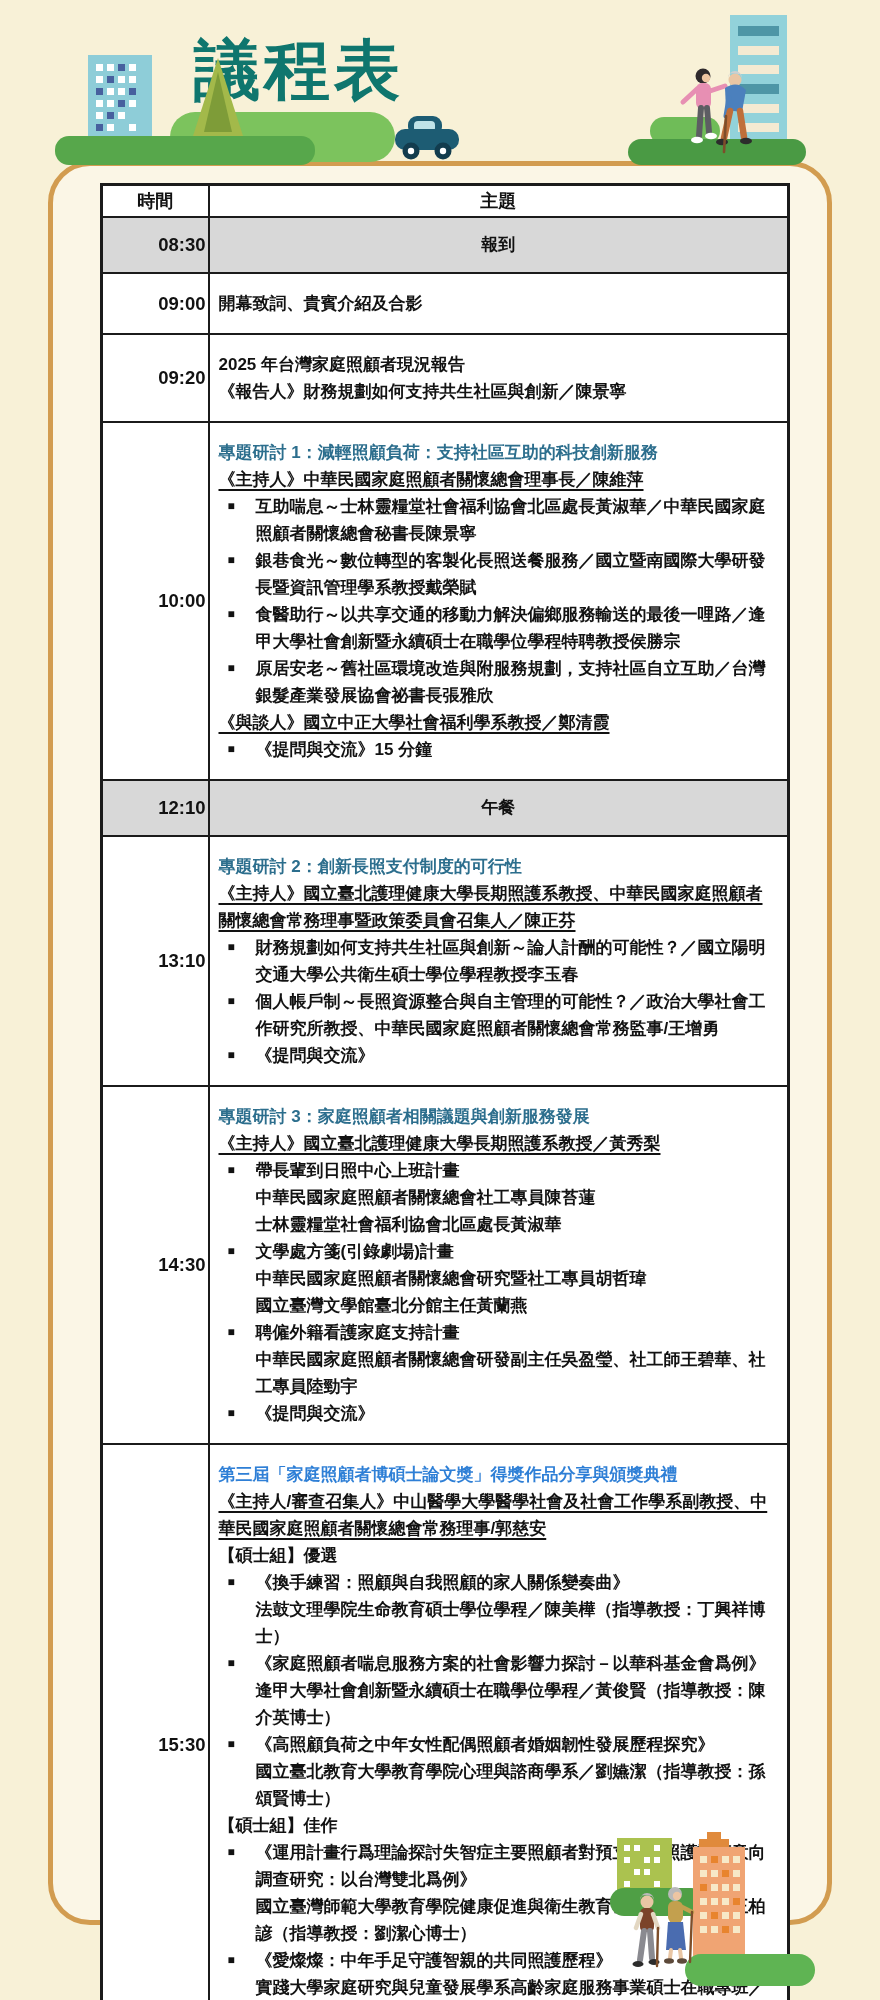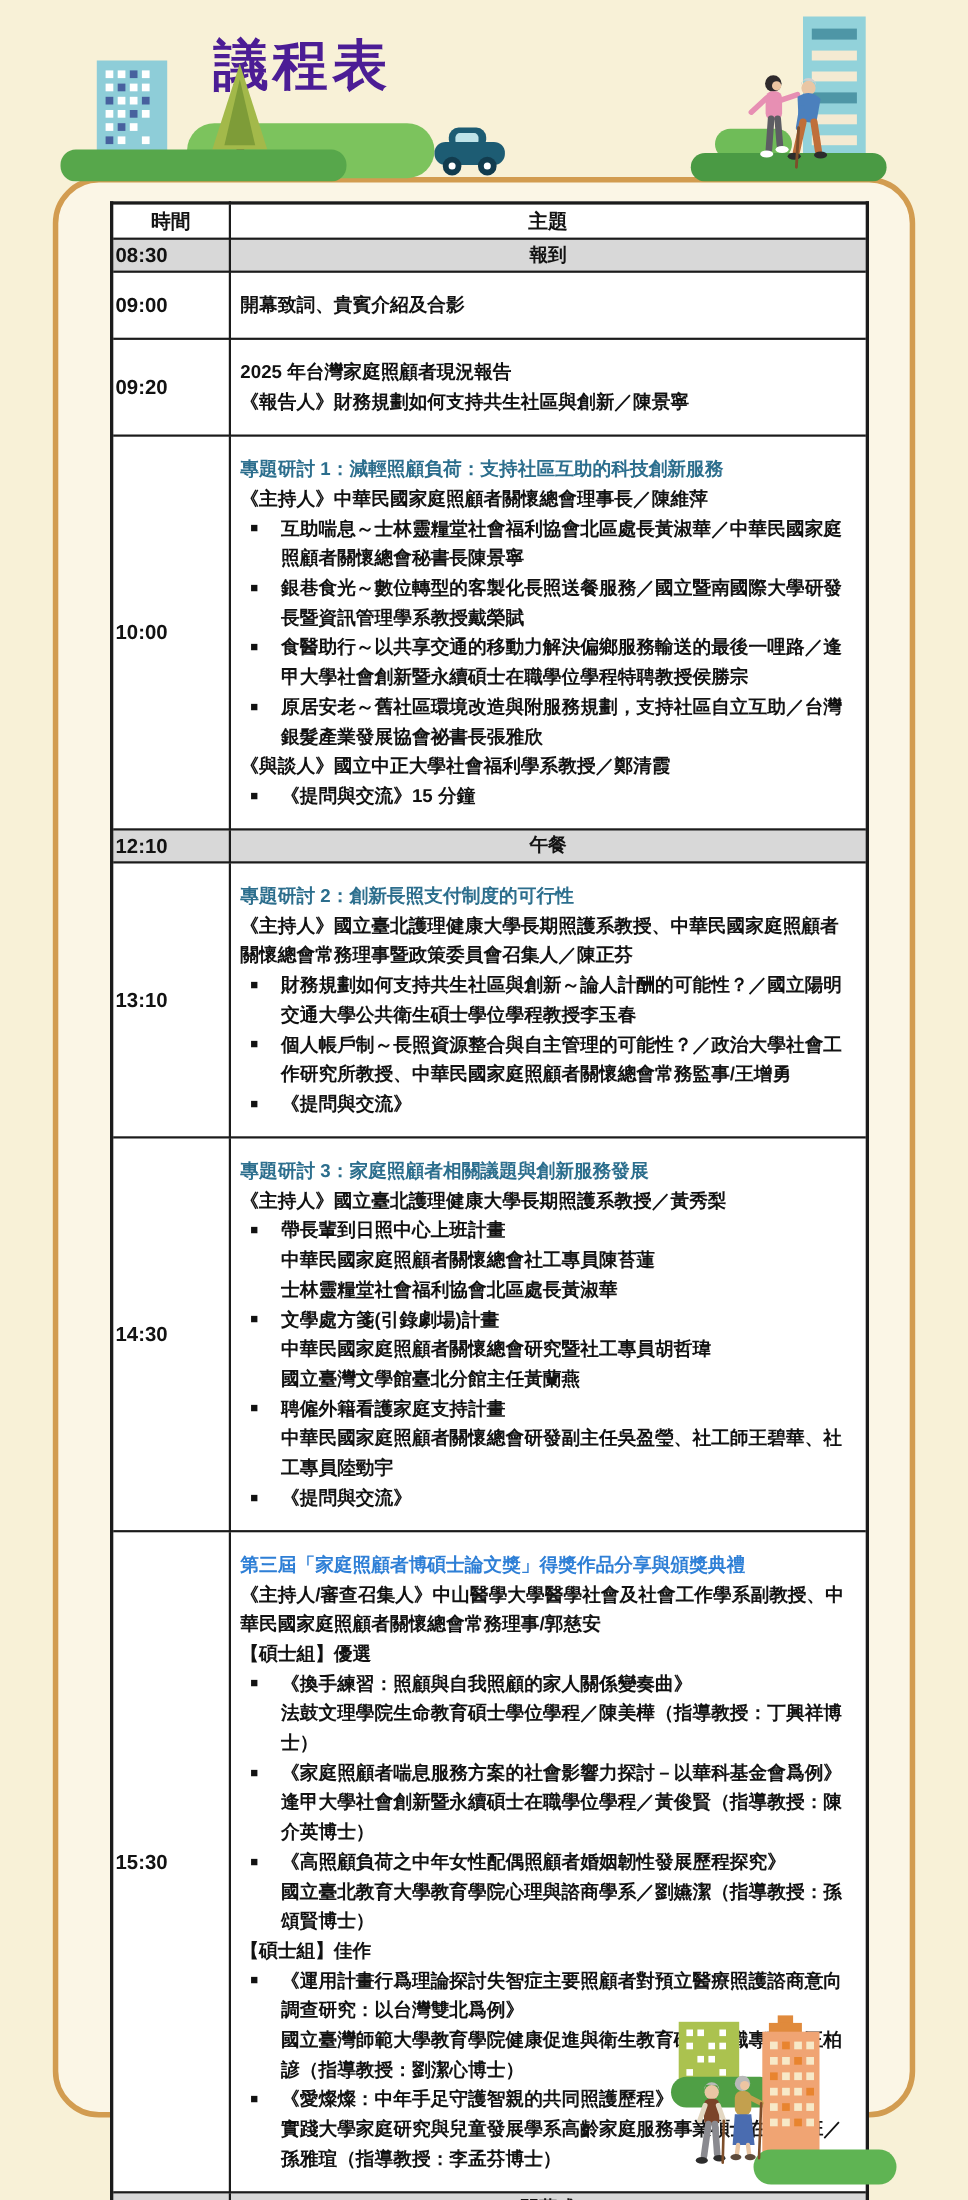--- a/index.html
+++ b/index.html
@@ -2,43 +2,43 @@
 <html style="--bg: #f8f1d7; --cardBorder: #d29c50; --line: #1b1b1b; --gray: #d8d8d8; --session: #2c6e8d; --award: #2e7fd6; --text: #121212;"><head>
 <meta charset="utf-8">
 <style>
   :root{
     --bg:#f8f1d7; --cardBg:#fbf6e6; --cardBorder:#d29c50;
     --line:#1b1b1b; --gray:#d8d8d8; --session:#2c6e8d; --award:#2e7fd6; --text:#121212;
   }
   html,body{margin:0;padding:0}
   body{width:880px;height:2000px;position:relative;background:var(--bg);
        font-family:"Liberation Sans",sans-serif;overflow:hidden}
-  .page-title{position:absolute;left:194px;top:26px;font-size:50px;font-weight:900;
-       color:#4c1d95;letter-spacing:4px;z-index:2}
+  .page-title{position:absolute;left:194px;top:26px;font-size:66px;font-weight:900;
+       color:#0f766e;letter-spacing:4px;z-index:2}
   .card{position:absolute;left:48px;top:161px;width:784px;height:1764px;
        border:5px solid var(--cardBorder);border-radius:42px;background:var(--cardBg);
        box-sizing:border-box;z-index:1}
   .deco{position:absolute;z-index:3;pointer-events:none}
   table.agenda{position:absolute;left:100px;top:183px;width:690px;border-collapse:collapse;
        z-index:2;background:#ffffff;border:3px solid var(--line);table-layout:fixed}
   .agenda th,.agenda td{border:2px solid var(--line);box-sizing:border-box}
   .agenda th{font-size:18px;font-weight:700;padding:2px;line-height:26px;background:#fff;color:var(--text)}
   .agenda col.c-time{width:107px}
-  td.time{text-align:left;vertical-align:middle;font-size:18.5px;font-weight:700;
+  td.time{text-align:right;vertical-align:middle;font-size:18.5px;font-weight:700;
        padding:2px;color:var(--text);background:#fff}
   td.topic{padding:16px 9px;font-weight:700;font-size:17px;color:var(--text);
        vertical-align:middle;background:#fff}
   tr.gray td{background:var(--gray)}
-  td.topic.center{text-align:center;padding:2px 4px;line-height:24px}
+  td.topic.center{text-align:center;padding:15px 4px;line-height:24px}
   .line{line-height:27px}
   .line.bullet{position:relative;padding-left:37px}
   .line.sub{padding-left:37px}
   .line.teal{color:var(--session)}
   .line.blue{color:var(--award)}
-  .line.host{text-decoration-thickness:1.5px;text-underline-offset:4px}
+  .line.host{text-decoration:underline;text-decoration-thickness:1.5px;text-underline-offset:4px}
   .marker{position:absolute;left:9px;top:0;font-size:12px}
 </style>
 </head>
 <body>
 
 <div class="page-title">議程表</div>
 
 <svg class="deco" style="left:50px;top:40px" width="360" height="125" viewBox="0 0 360 125">
   <g>
     <rect x="38" y="15" width="64" height="105" fill="#8ecdd8"></rect>

